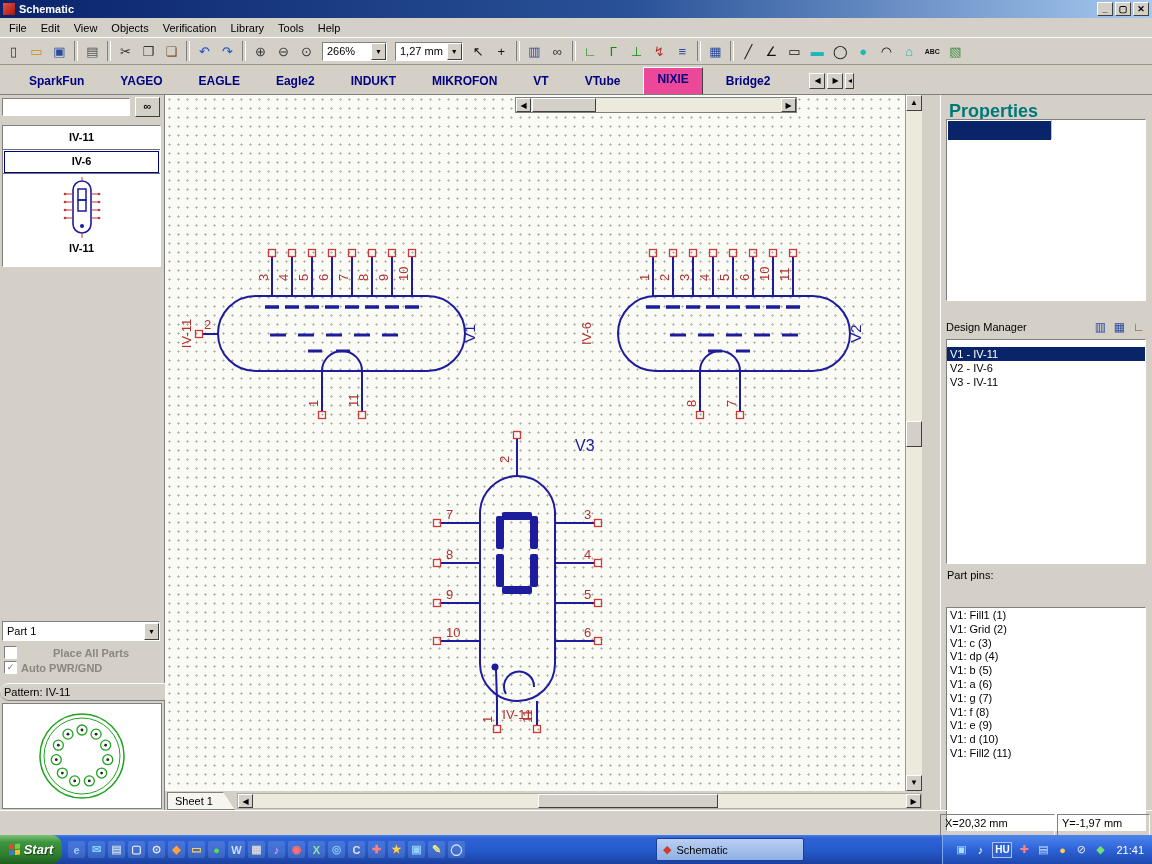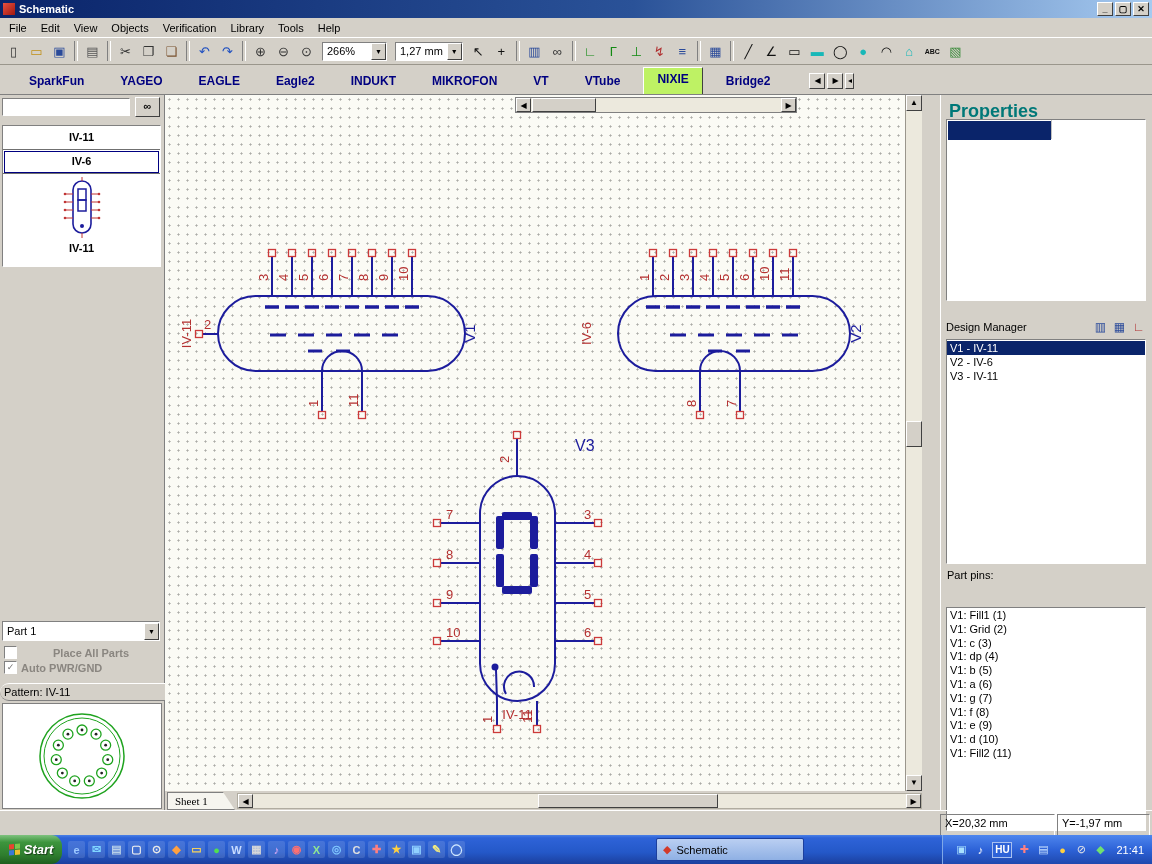--- a/index.html
+++ b/index.html
@@ -24,21 +24,21 @@
   .tb-glyph.small{font-size:7px;font-weight:bold;}
   .tb-sep{width:2px;height:20px;border-left:1px solid #808080;border-right:1px solid #fff;margin:0 3px;flex:none;}
   .combo{height:19px;background:#fff;border:1px solid;border-color:#808080 #fff #fff #808080;display:flex;align-items:center;margin:0 4px;box-sizing:border-box;}
   .combo-text{padding:0 4px;min-width:40px;}
   .combo-btn{width:15px;height:17px;background:#D4D0C8;border:1px solid;border-color:#fff #404040 #404040 #fff;font-size:7px;text-align:center;line-height:15px;box-sizing:border-box;flex:none;}
 
   
   .tabbar{position:absolute;left:0;top:65px;width:100%;height:29px;display:flex;align-items:flex-end;padding-left:16px;box-sizing:border-box;}
   .tabs{display:flex;align-items:flex-end;}
   .lib-tab{padding:4px 13px 6px;margin-right:10px;color:#000080;font-weight:bold;font-size:12px;white-space:nowrap;}
-  .lib-tab.active{background:#bef264;border:1px solid;border-color:#fff #404040 #D4D0C8 #fff;border-bottom:none;padding-bottom:8px;}
+  .lib-tab.active{background:#ec4899;border:1px solid;border-color:#fff #404040 #D4D0C8 #fff;border-bottom:none;padding-bottom:8px;}
   .tab-scrolls{margin-left:16px;display:flex;gap:2px;align-items:center;margin-bottom:5px;}
   .sb-btn{width:16px;height:16px;background:#D4D0C8;border:1px solid;border-color:#fff #404040 #404040 #fff;font-size:8px;line-height:14px;text-align:center;box-sizing:border-box;flex:none;}
   .sb-btn.small{width:9px;}
 
   
   .main{position:absolute;left:0;top:94px;width:1152px;height:716px;border-top:1px solid #808080;box-sizing:border-box;}
 
   
   .left-panel{position:absolute;left:0;top:0;width:165px;height:100%;border-right:1px solid #808080;box-sizing:border-box;}
   .search-input{position:absolute;left:2px;top:3px;width:128px;height:18px;border:1px solid;border-color:#808080 #fff #fff #808080;background:#fff;box-sizing:border-box;font:inherit;padding:0 2px;outline:none;}
@@ -66,37 +66,37 @@
   .fh-left{left:0;}
   .fh-right{right:0;}
   .sb-thumb{position:absolute;background:#D4D0C8;border:1px solid;border-color:#fff #404040 #404040 #fff;box-sizing:border-box;}
   .fh-thumb{left:16px;top:0;width:64px;height:14px;}
   .vscroll{position:absolute;left:741px;top:0;width:16px;height:696px;background:#ECE9DD;}
   .vscroll .sb-btn{position:absolute;left:0;width:16px;height:16px;}
   .vs-up{top:0;}
   .vs-down{bottom:0;}
   .vs-thumb{left:0;top:326px;width:16px;height:26px;}
   .bottom-row{position:absolute;left:0;top:696px;width:757px;height:20px;background:#D4D0C8;}
-  .sheet-tab{position:absolute;left:2px;top:1px;width:68px;height:18px;background:#F6F5EF;border:1px solid #808080;line-height:16px;padding-left:7px;box-sizing:border-box;clip-path:polygon(0 0,56px 0,68px 100%,0 100%);font-family:Liberation Serif, serif;}
+  .sheet-tab{position:absolute;left:2px;top:1px;width:68px;height:18px;background:#F6F5EF;border:1px solid #808080;line-height:16px;padding-left:7px;box-sizing:border-box;clip-path:polygon(0 0,56px 0,68px 100%,0 100%);}
   .hscroll{position:absolute;left:72px;top:2px;width:685px;height:16px;background:#ECE9DD;border:1px solid #b0aca0;box-sizing:border-box;}
   .hscroll .sb-btn{position:absolute;top:0;width:15px;height:14px;line-height:13px;}
   .hs-left{left:0;}
   .hs-right{right:0;}
   .hs-thumb{left:300px;top:0;width:180px;height:14px;}
 
   
   .right-panel{position:absolute;left:940px;top:0;width:212px;height:100%;border-left:1px solid #fff;box-sizing:border-box;}
   .props-title{position:absolute;left:8px;top:6px;color:#007878;font-weight:bold;font-size:18px;}
   .props-box{position:absolute;left:5px;top:24px;width:200px;height:182px;background:#fff;border:1px solid;border-color:#808080 #fff #fff #808080;box-sizing:border-box;}
   .props-box::after{content:"";position:absolute;left:104px;top:0;height:19px;width:1px;background:#C0C0C0;}
   .props-sel{position:absolute;left:1px;top:1px;width:103px;height:19px;background:#0A246A;}
   .dm-header{position:absolute;left:0;top:222px;width:100%;height:20px;display:flex;align-items:center;justify-content:space-between;padding:0 5px;box-sizing:border-box;}
   .dm-icons{display:flex;gap:2px;}
   .dm-ic{display:inline-block;width:17px;height:15px;text-align:center;font-size:12px;line-height:15px;}
-  .dm-list{position:absolute;left:5px;top:244px;width:200px;height:225px;background:#fff;border:1px solid;border-color:#808080 #fff #fff #808080;box-sizing:border-box;padding-top:1px;overflow:hidden;}
+  .dm-list{position:absolute;left:5px;top:244px;width:200px;height:225px;background:#fff;border:1px solid;border-color:#808080 #fff #fff #808080;box-sizing:border-box;padding-top:7px;overflow:hidden;}
   .dm-item{height:14px;line-height:14px;padding-left:3px;}
   .dm-item.sel{background:#0A246A;color:#fff;}
   .pins-label{position:absolute;left:6px;top:474px;}
   .pins-list{position:absolute;left:5px;top:512px;width:200px;height:224px;background:#fff;border:1px solid;border-color:#808080 #fff #fff #808080;box-sizing:border-box;padding-top:1px;overflow:hidden;}
   .pin-item{height:13.8px;line-height:13.8px;padding-left:3px;}
 
   
   .statusbar{position:absolute;left:0;bottom:29px;width:100%;height:25px;border-top:1px solid #fff;box-sizing:border-box;}
   .coord{position:absolute;top:3px;height:32px;border:1px solid;border-color:#808080 #fff #fff #808080;line-height:16px;padding-left:4px;box-sizing:border-box;}
   .coord-x{left:940px;width:115px;}

